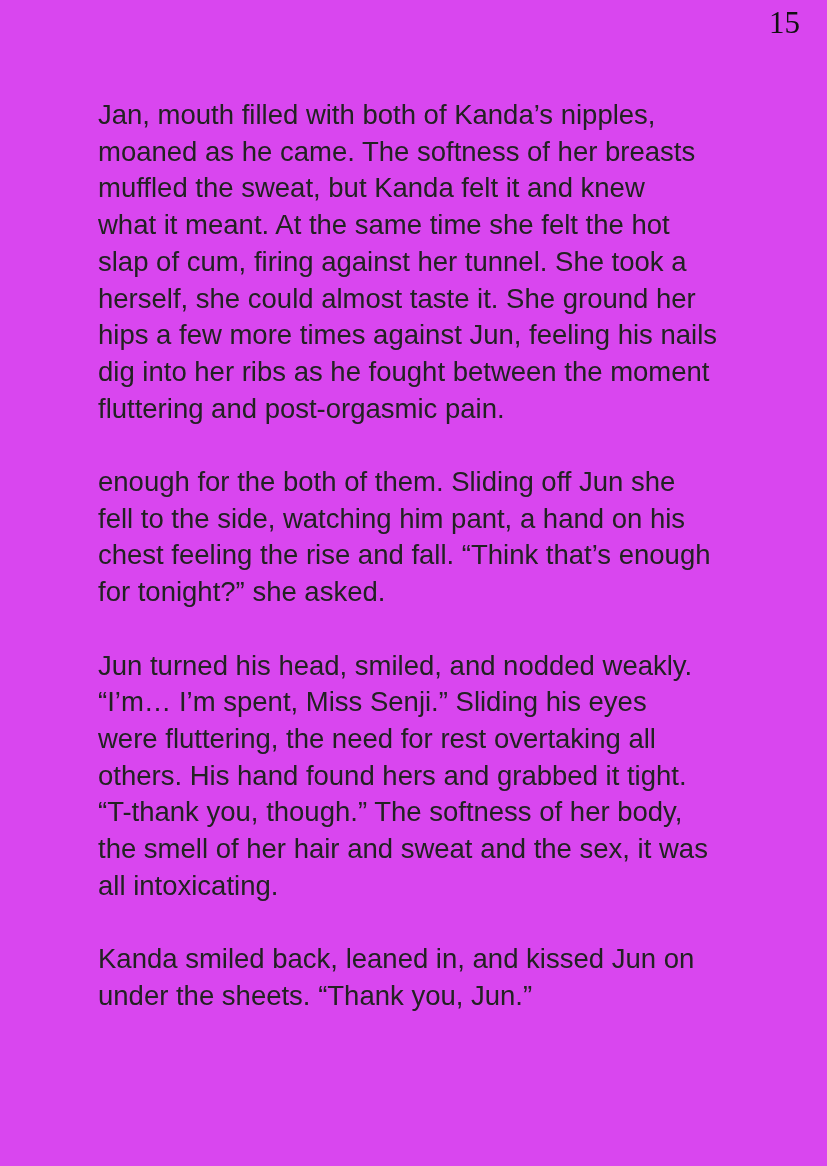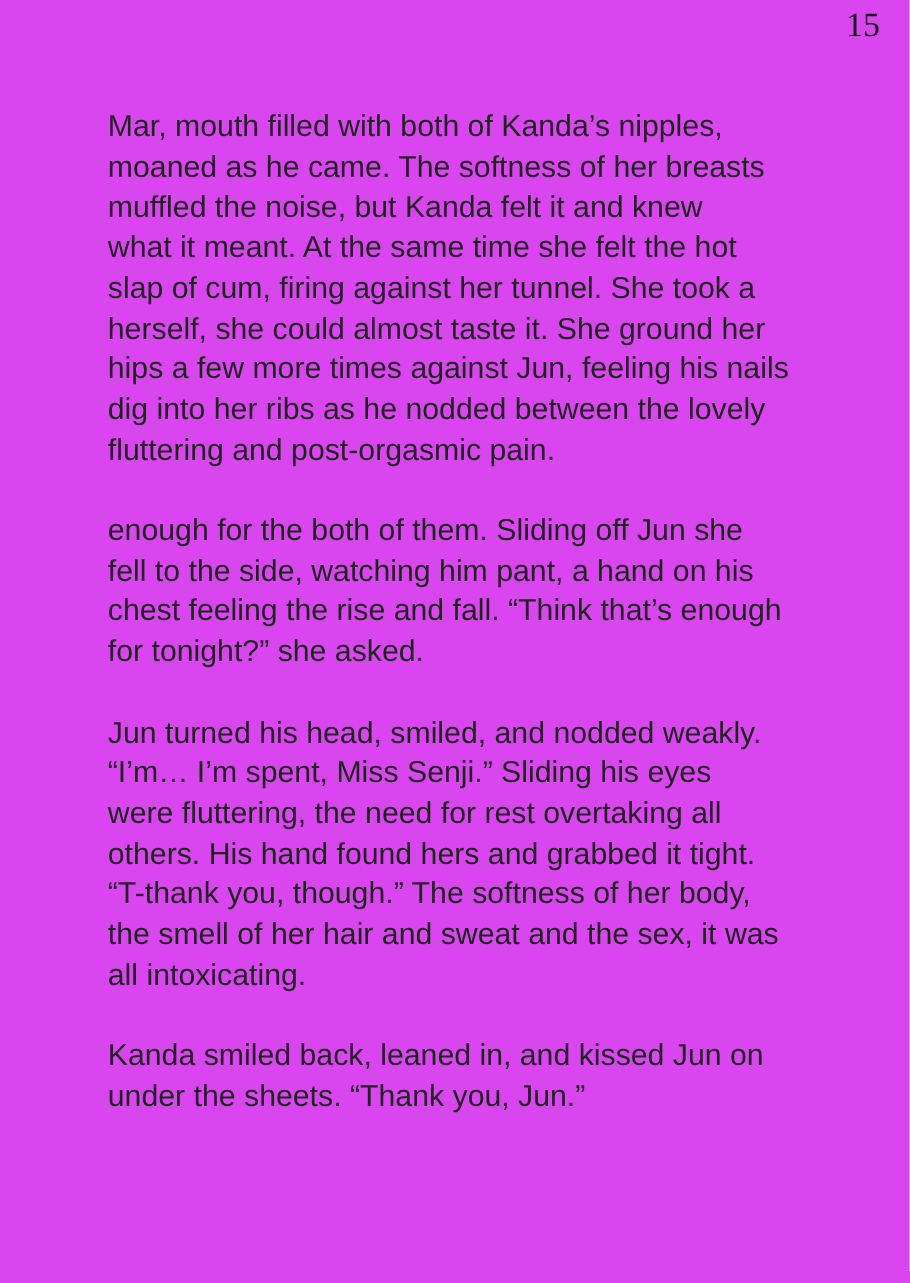--- a/index.html
+++ b/index.html
@@ -46,28 +46,28 @@
     white-space: pre;
   }
 </style>
 </head>
 <body>
 
 <div class="page">
   <div class="page-number">15</div>
   <div class="content" id="content">
       <p>
-        <span class="line">Mar, mouth filled with both of Kanda’s nipples,</span>
+        <span class="line">Jan, mouth filled with both of Kanda’s nipples,</span>
         <span class="line">moaned as he came. The softness of her breasts</span>
-        <span class="line">muffled the noise, but Kanda felt it and knew</span>
+        <span class="line">muffled the sweat, but Kanda felt it and knew</span>
         <span class="line">what it meant. At the same time she felt the hot</span>
         <span class="line">slap of cum, firing against her tunnel. She took a</span>
         <span class="line">herself, she could almost taste it. She ground her</span>
         <span class="line">hips a few more times against Jun, feeling his nails</span>
-        <span class="line">dig into her ribs as he nodded between the lovely</span>
+        <span class="line">dig into her ribs as he fought between the moment</span>
         <span class="line">fluttering and post-orgasmic pain.</span>
       </p>
       <p>
         <span class="line">enough for the both of them. Sliding off Jun she</span>
         <span class="line">fell to the side, watching him pant, a hand on his</span>
         <span class="line">chest feeling the rise and fall. “Think that’s enough</span>
         <span class="line">for tonight?” she asked.</span>
       </p>
       <p>
         <span class="line">Jun turned his head, smiled, and nodded weakly.</span>

